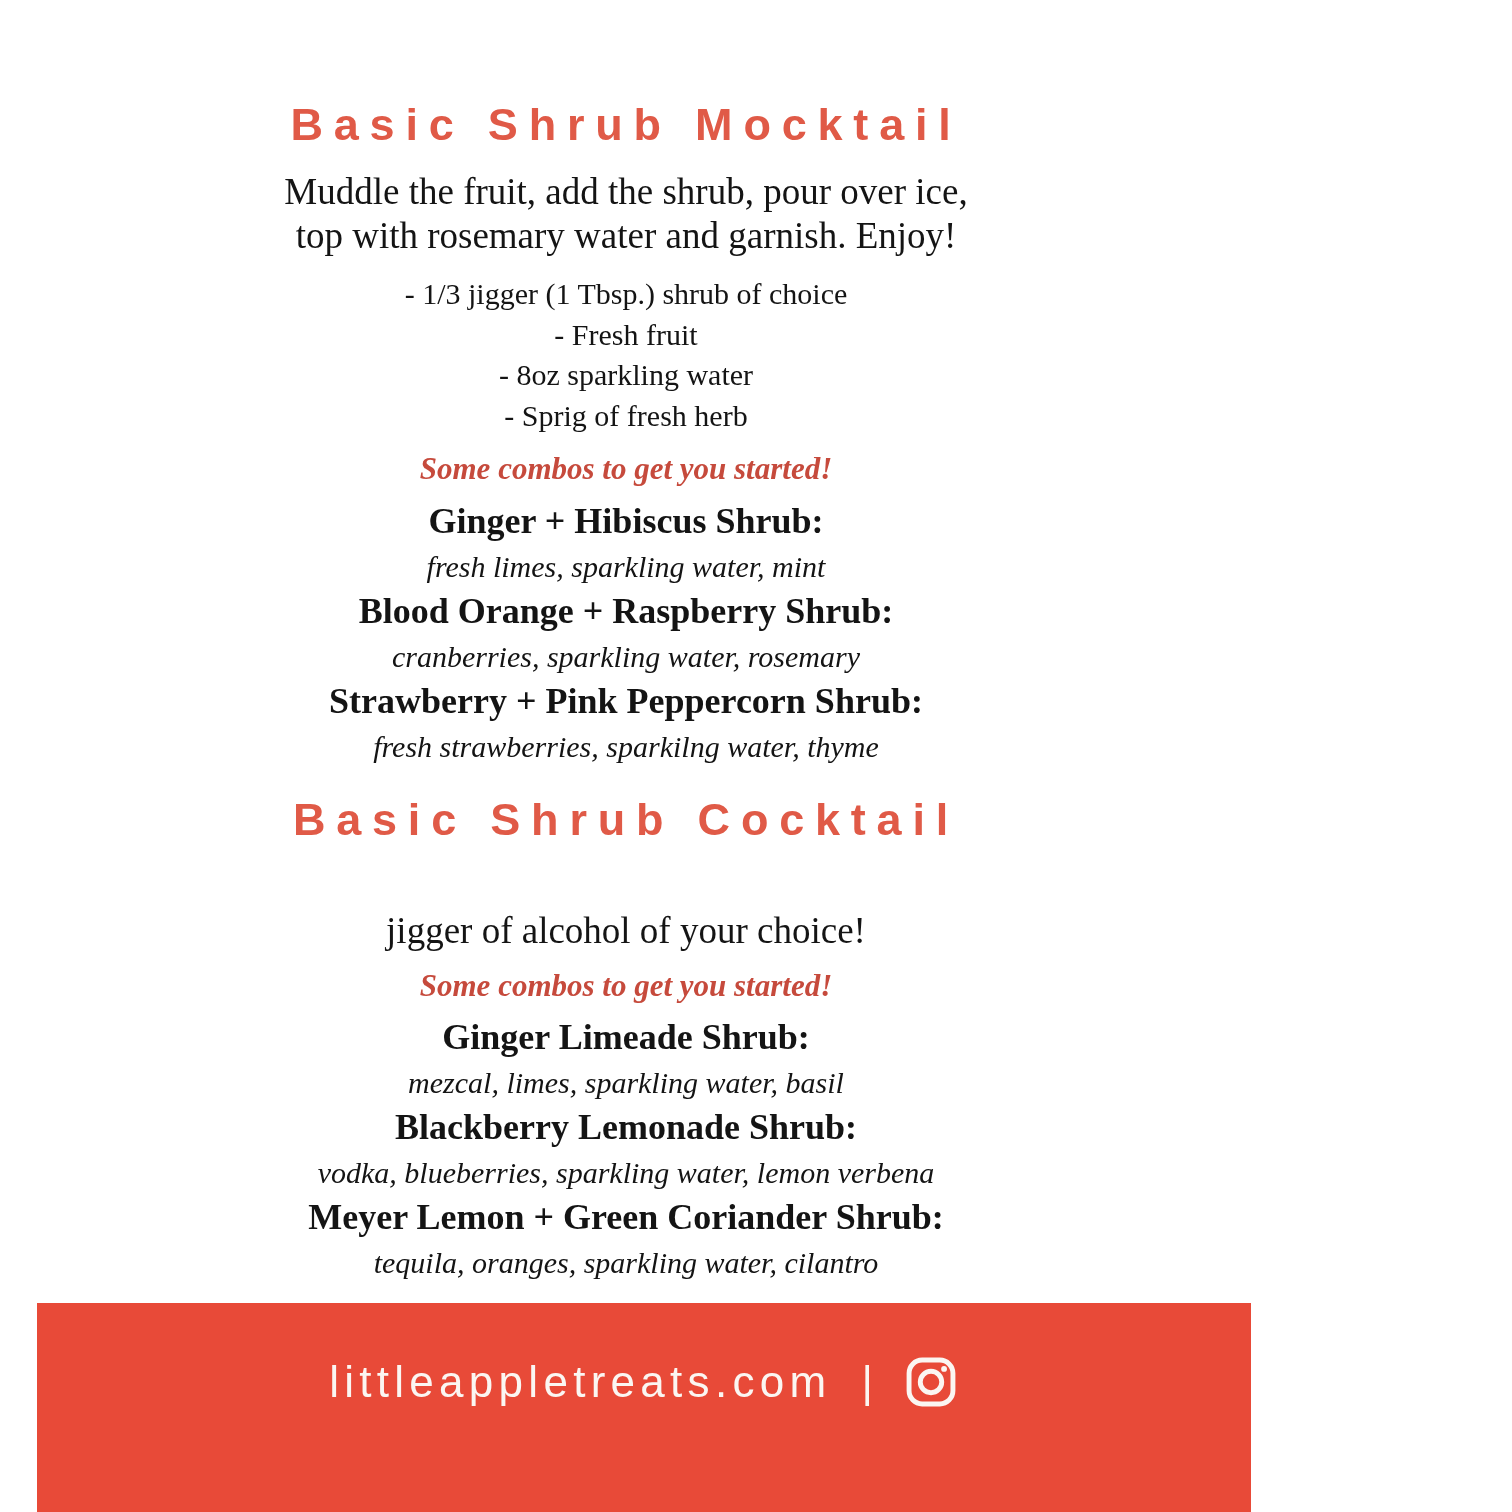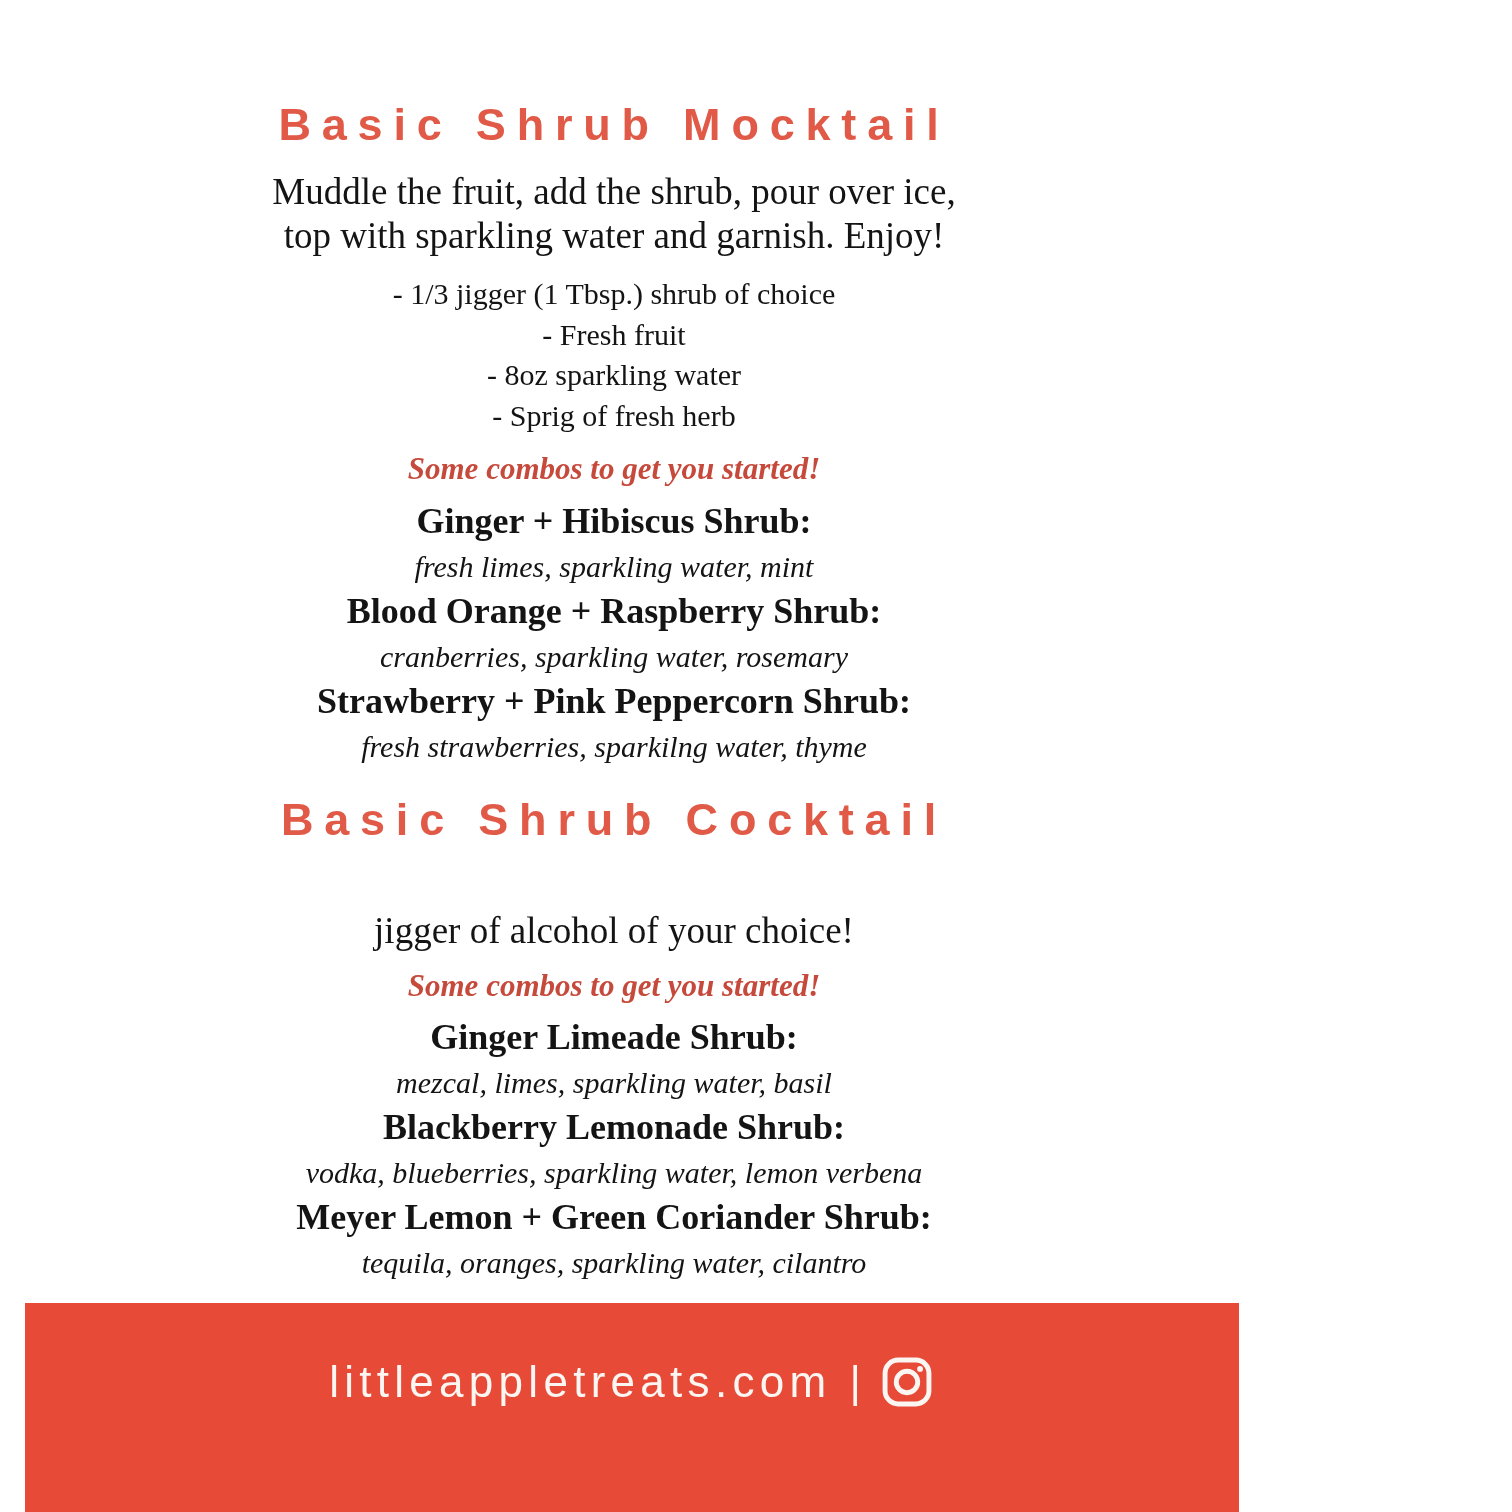--- a/index.html
+++ b/index.html
@@ -12,20 +12,21 @@
     height: 1512px;
     overflow: hidden;
     font-family: "Liberation Serif", serif;
     color: var(--text, #141414);
   }
   .card {
     position: relative;
     width: 1264px;
     height: 1512px;
     background: #ffffff;
+    margin-left: 12px;
   }
   .content {
     position: absolute;
     top: 0;
     left: 0;
     width: 100%;
     text-align: center;
     transform: translateX(-18px);
   }
   .section-title {
@@ -74,21 +75,21 @@
     right: 25px;
     top: 1303px;
     bottom: 0;
     background: var(--footer-bg, #e84a38);
     display: flex;
     justify-content: center;
   }
   .footer-row {
     display: flex;
     align-items: center;
-    gap: 16px;
+    gap: 28px;
     margin-top: 48px;
     height: 62px;
     font-family: "Liberation Sans", sans-serif;
     font-size: 44px;
     font-weight: 400;
     letter-spacing: 0.12em;
     color: var(--footer-text, #fbf6f2);
   }
   .footer-sep {
     font-weight: 300;
@@ -103,21 +104,21 @@
 </head>
 <body>
 
 <div class="card">
   <main class="content">
 
     <section class="mocktail">
       <h1 class="section-title">Basic Shrub Mocktail</h1>
       <p class="lead">
         <span>Muddle the fruit, add the shrub, pour over ice,</span><br>
-        <span>top with sparkling water and garnish. Enjoy!</span>
+        <span>top with rosemary water and garnish. Enjoy!</span>
       </p>
       <div class="ingredients">
         <div>- 1/3 jigger (1 Tbsp.) shrub of choice</div>
         <div>- Fresh fruit</div>
         <div>- 8oz sparkling water</div>
         <div>- Sprig of fresh herb</div>
       </div>
       <p class="combos-intro">Some combos to get you started!</p>
       <div class="combo-list">
         <div class="combo">

